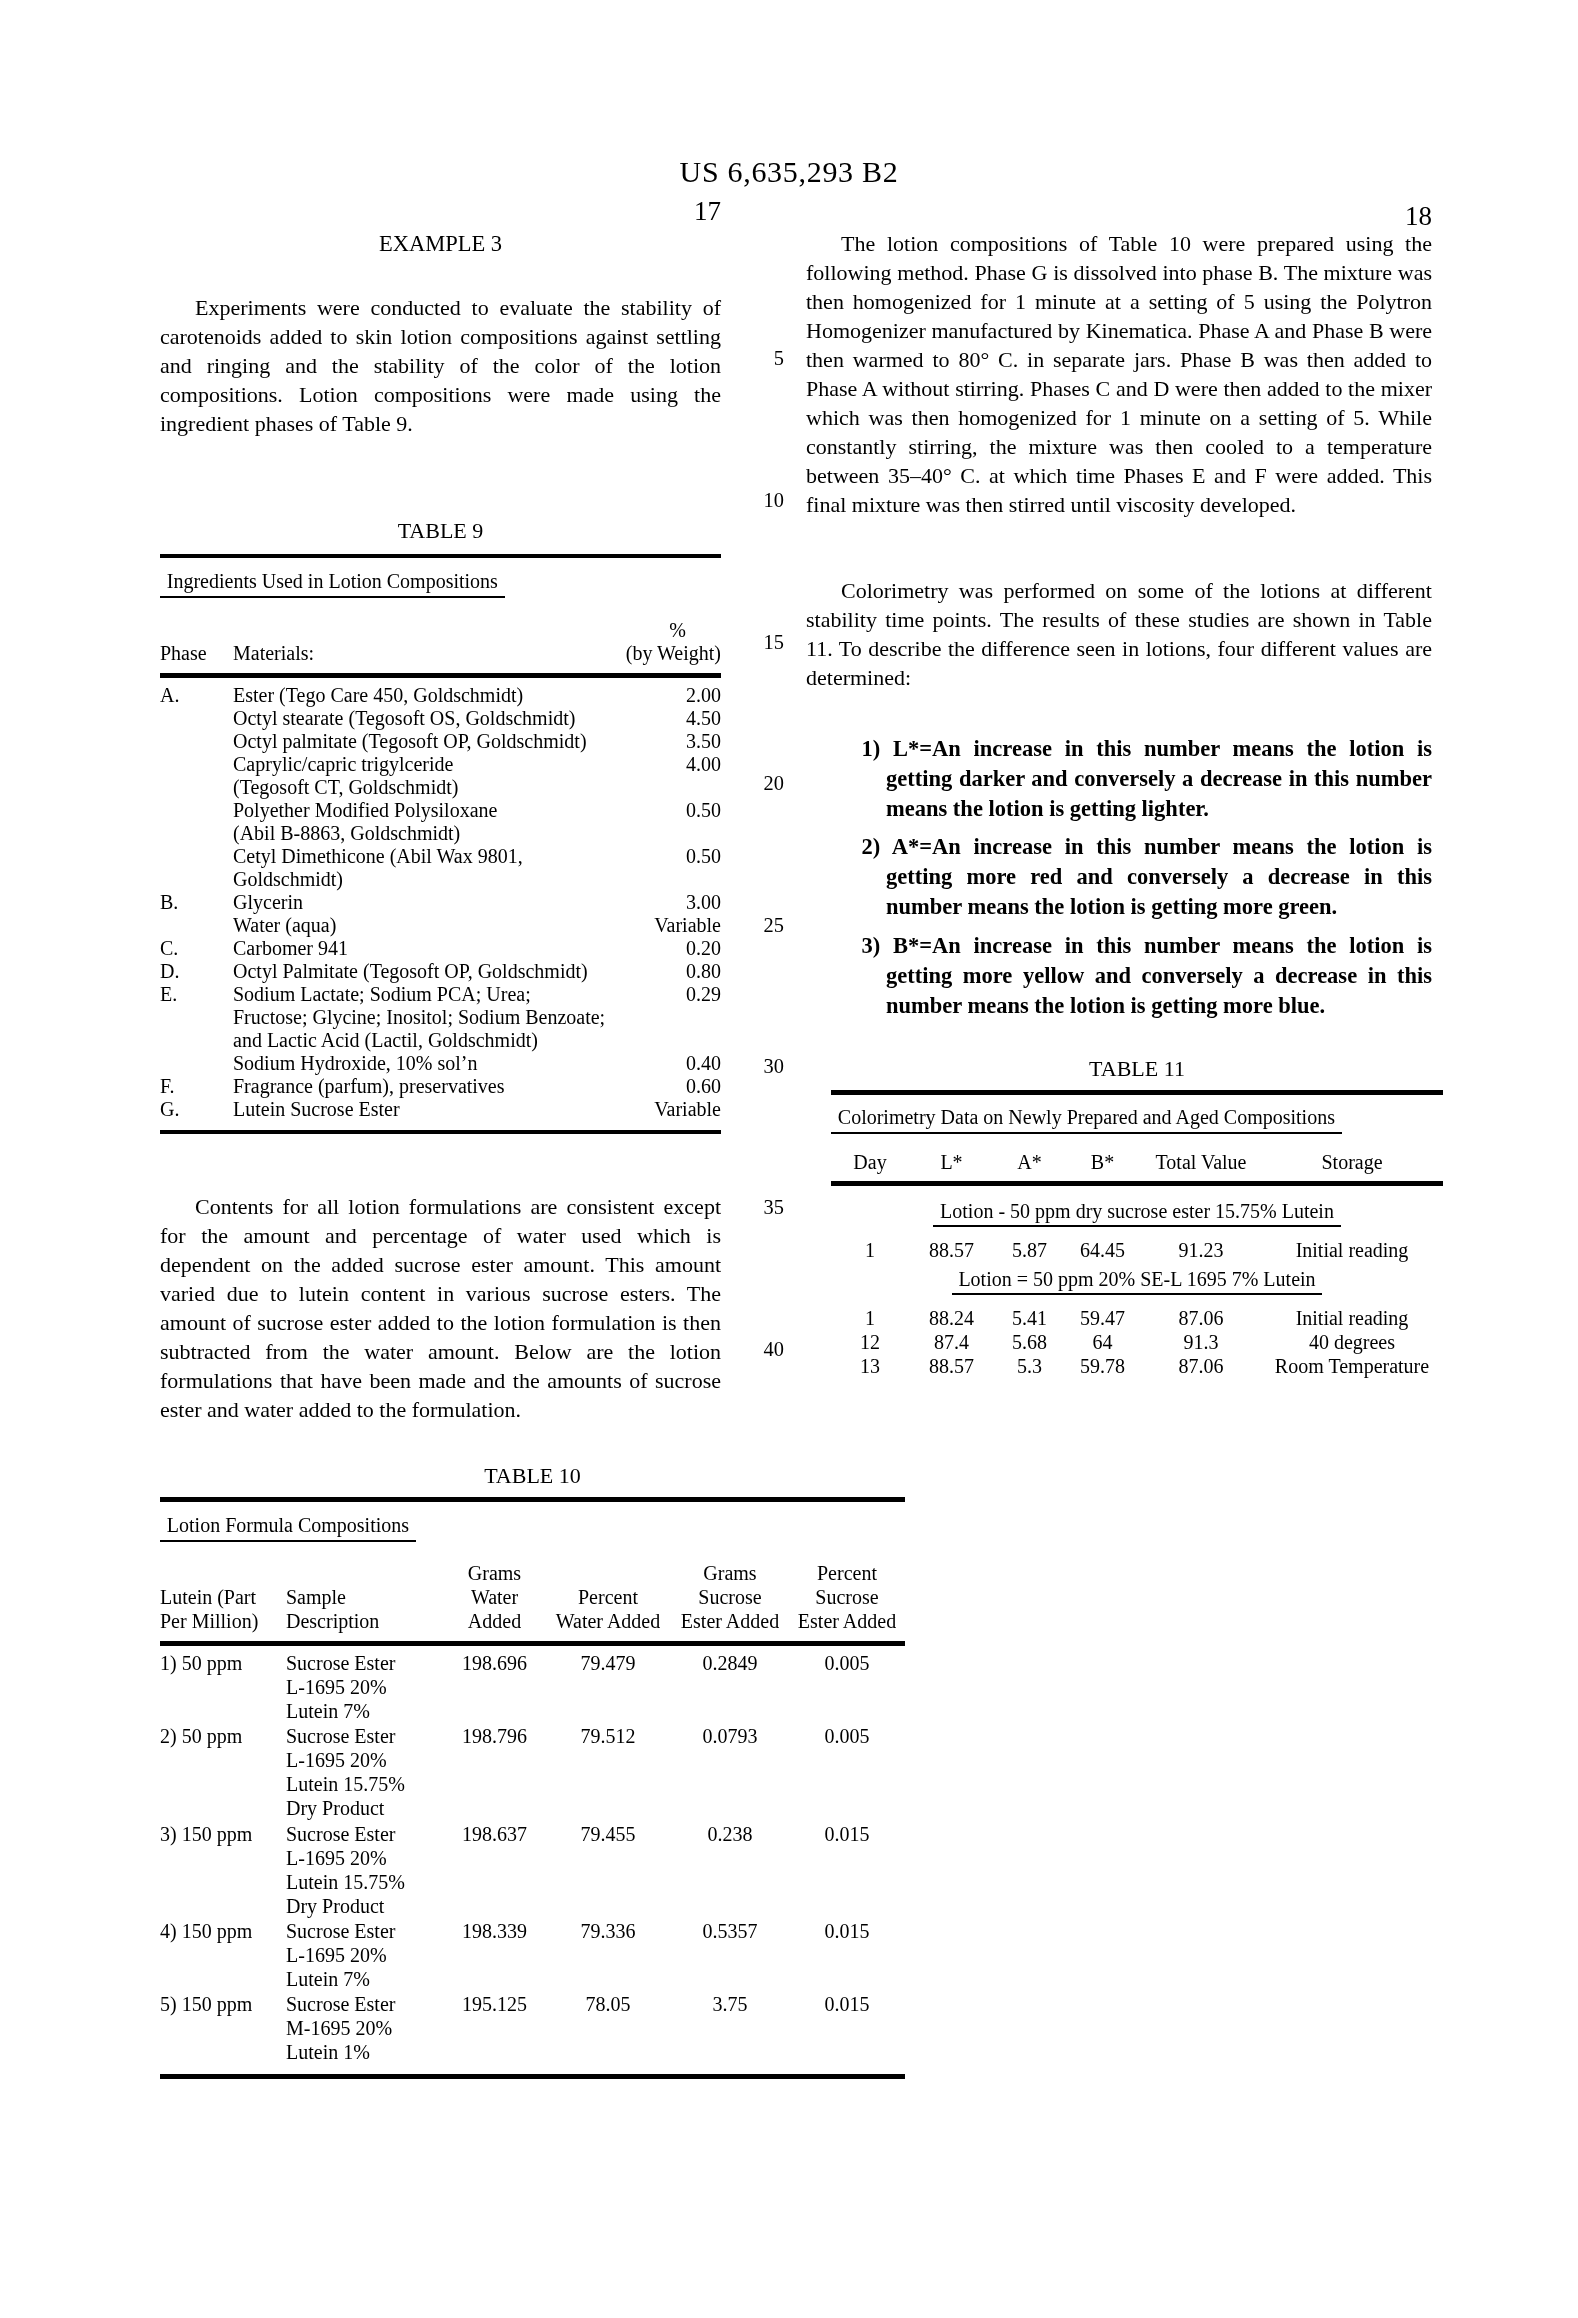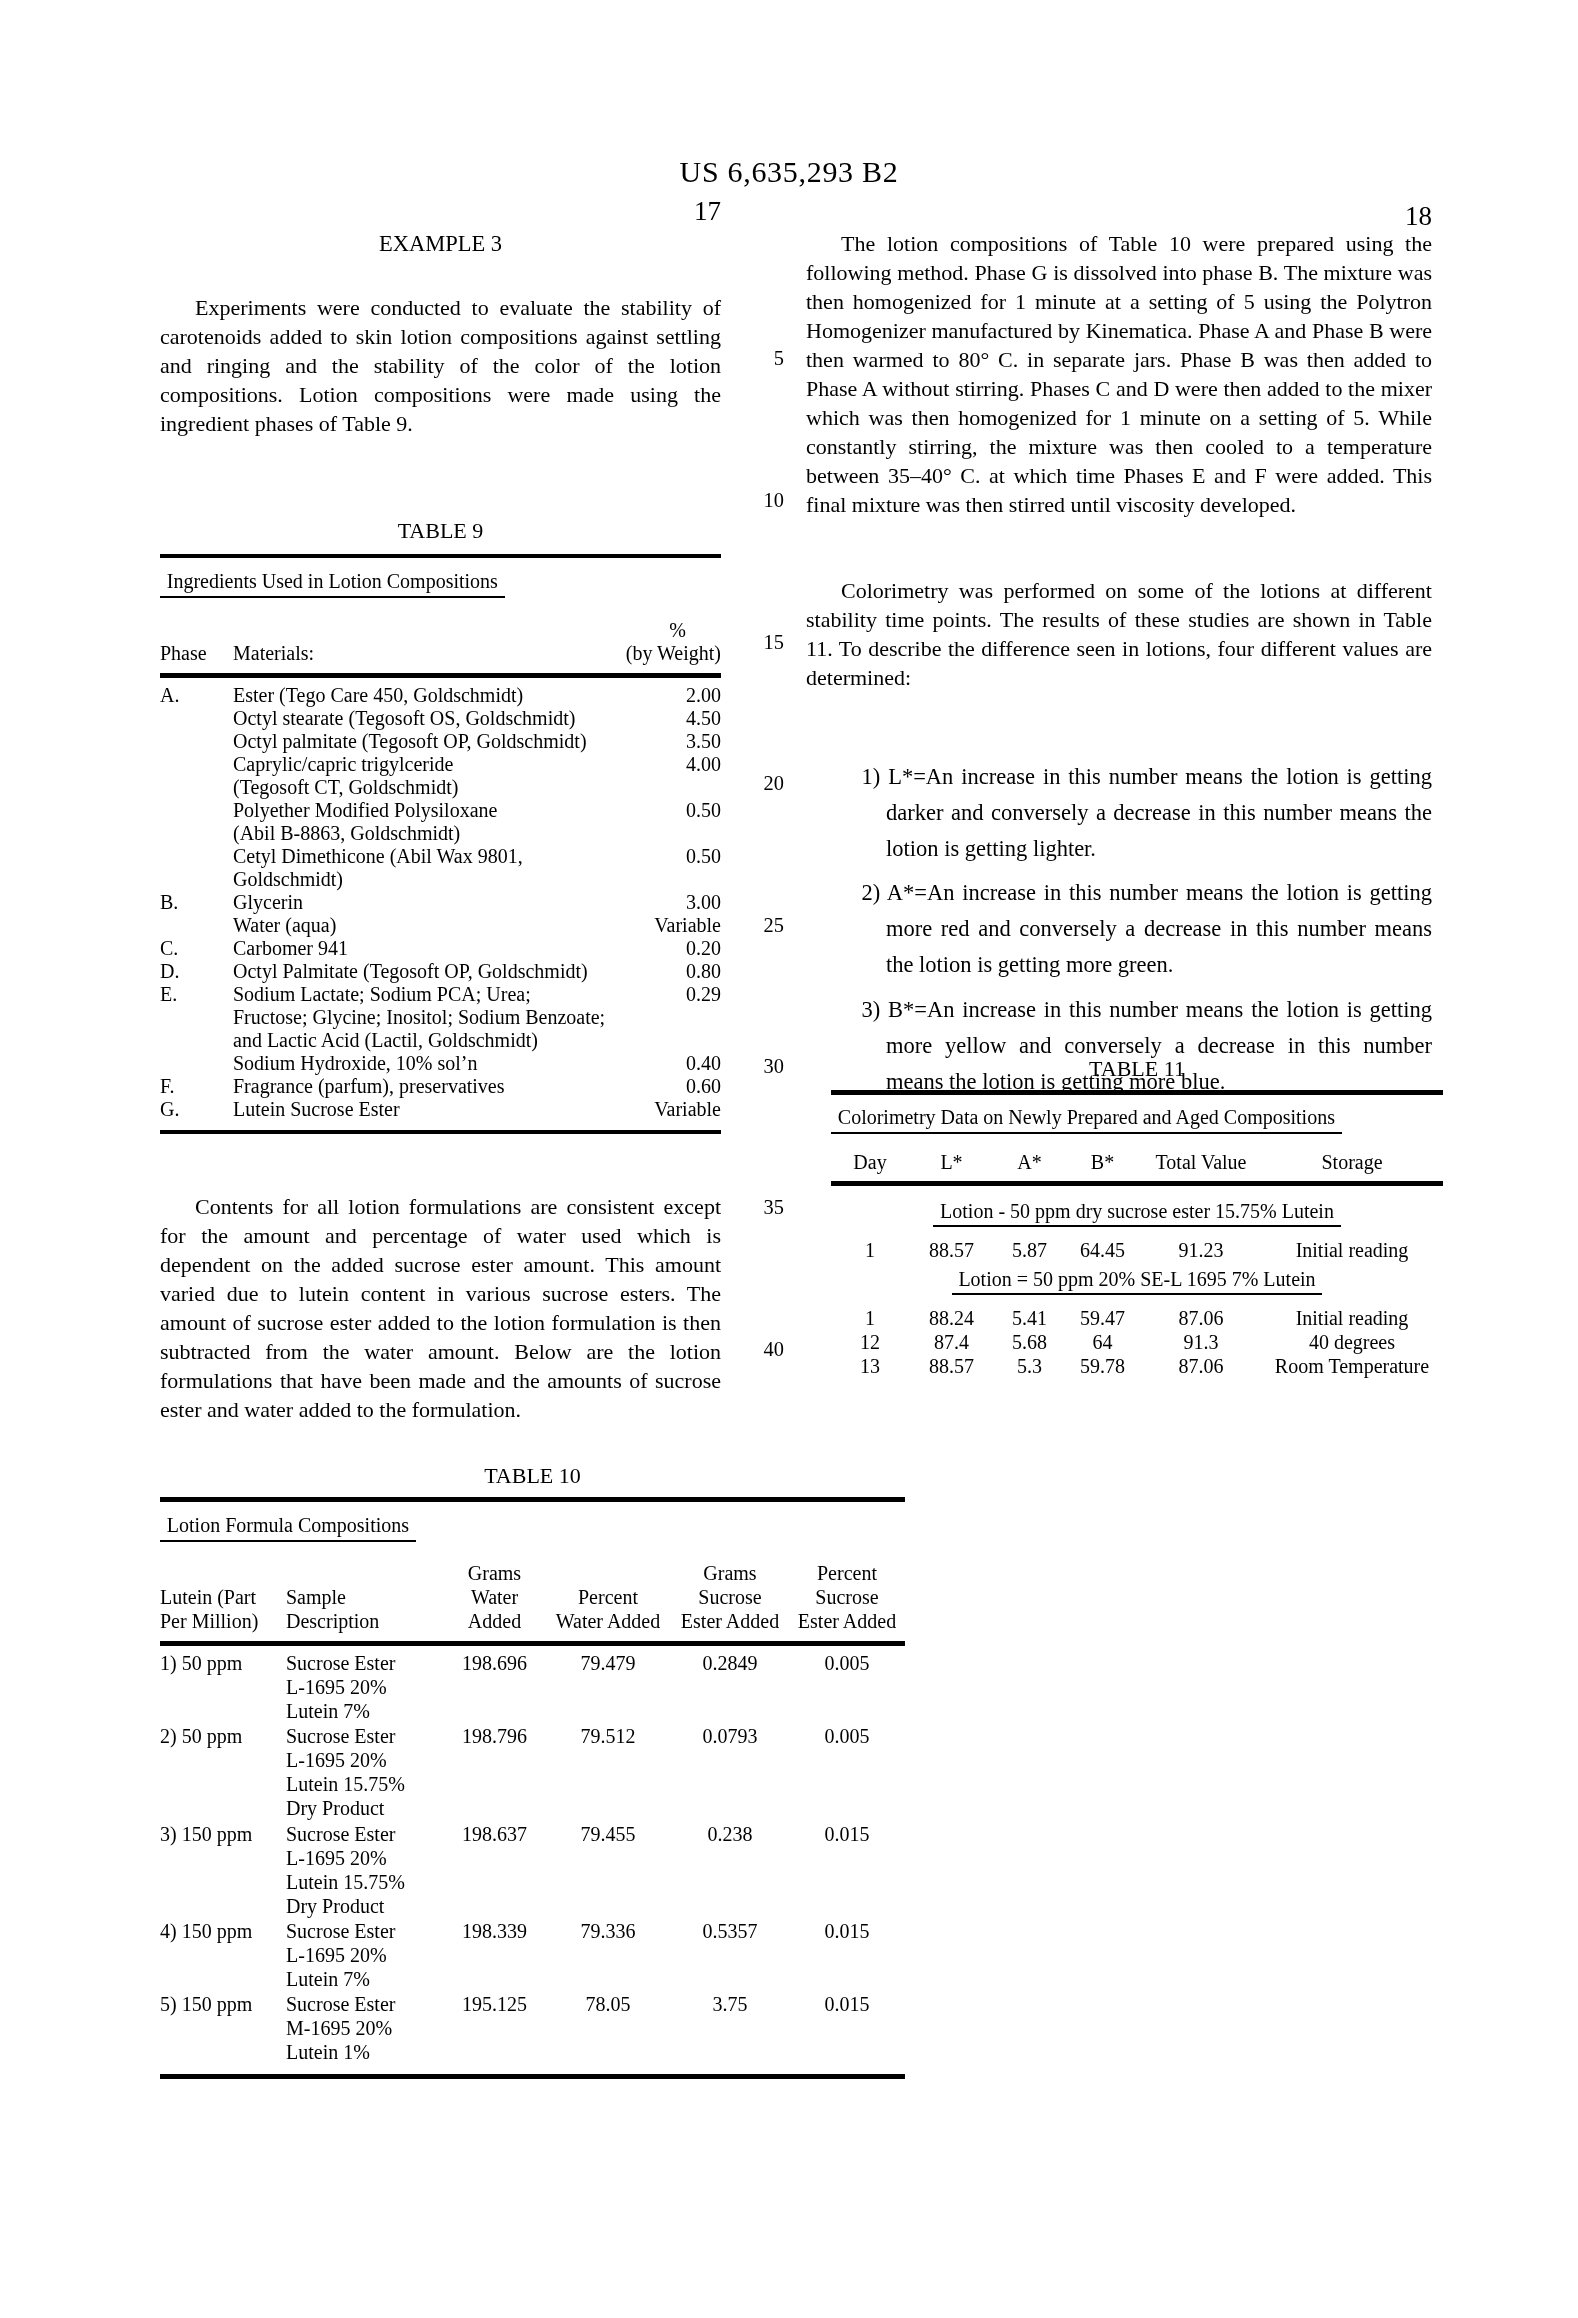--- a/index.html
+++ b/index.html
@@ -21,21 +21,21 @@
   .example-head { left:160px; top:231px; width:561px; text-align:center; font-size:22.5px; }
   .para {
     font-size:22px; line-height:29px; text-align:justify; text-indent:35px;
   }
   .para-l1 { left:160px; top:293px; width:561px; }
   .para-l2 { left:160px; top:1192px; width:561px; }
   .para-r1 { left:806px; top:229px; width:626px; }
   .para-r2 { left:806px; top:576px; width:626px; }
 
   
-  .deflist { left:806px; top:751px; width:626px; font-size:22.5px; line-height:36px; }
+  .deflist { left:806px; top:726px; width:626px; font-size:22.5px; line-height:30px;font-weight:bold; }
   .deflist .li { padding-left:80px; text-indent:-24.5px; text-align:justify; margin-top:8.2px; }
 
   
   .tbl-title { text-align:center; font-size:22px; }
   .rule { height:4.8px; background:#000; }
   .subtle-wrap { text-align:left; }
   .subtle { display:inline-block; border-bottom:2.7px solid #000; padding:0 6.8px 2.7px; font-size:20px; }
 
   
   .t9 { left:160px; top:518px; width:561px; }

